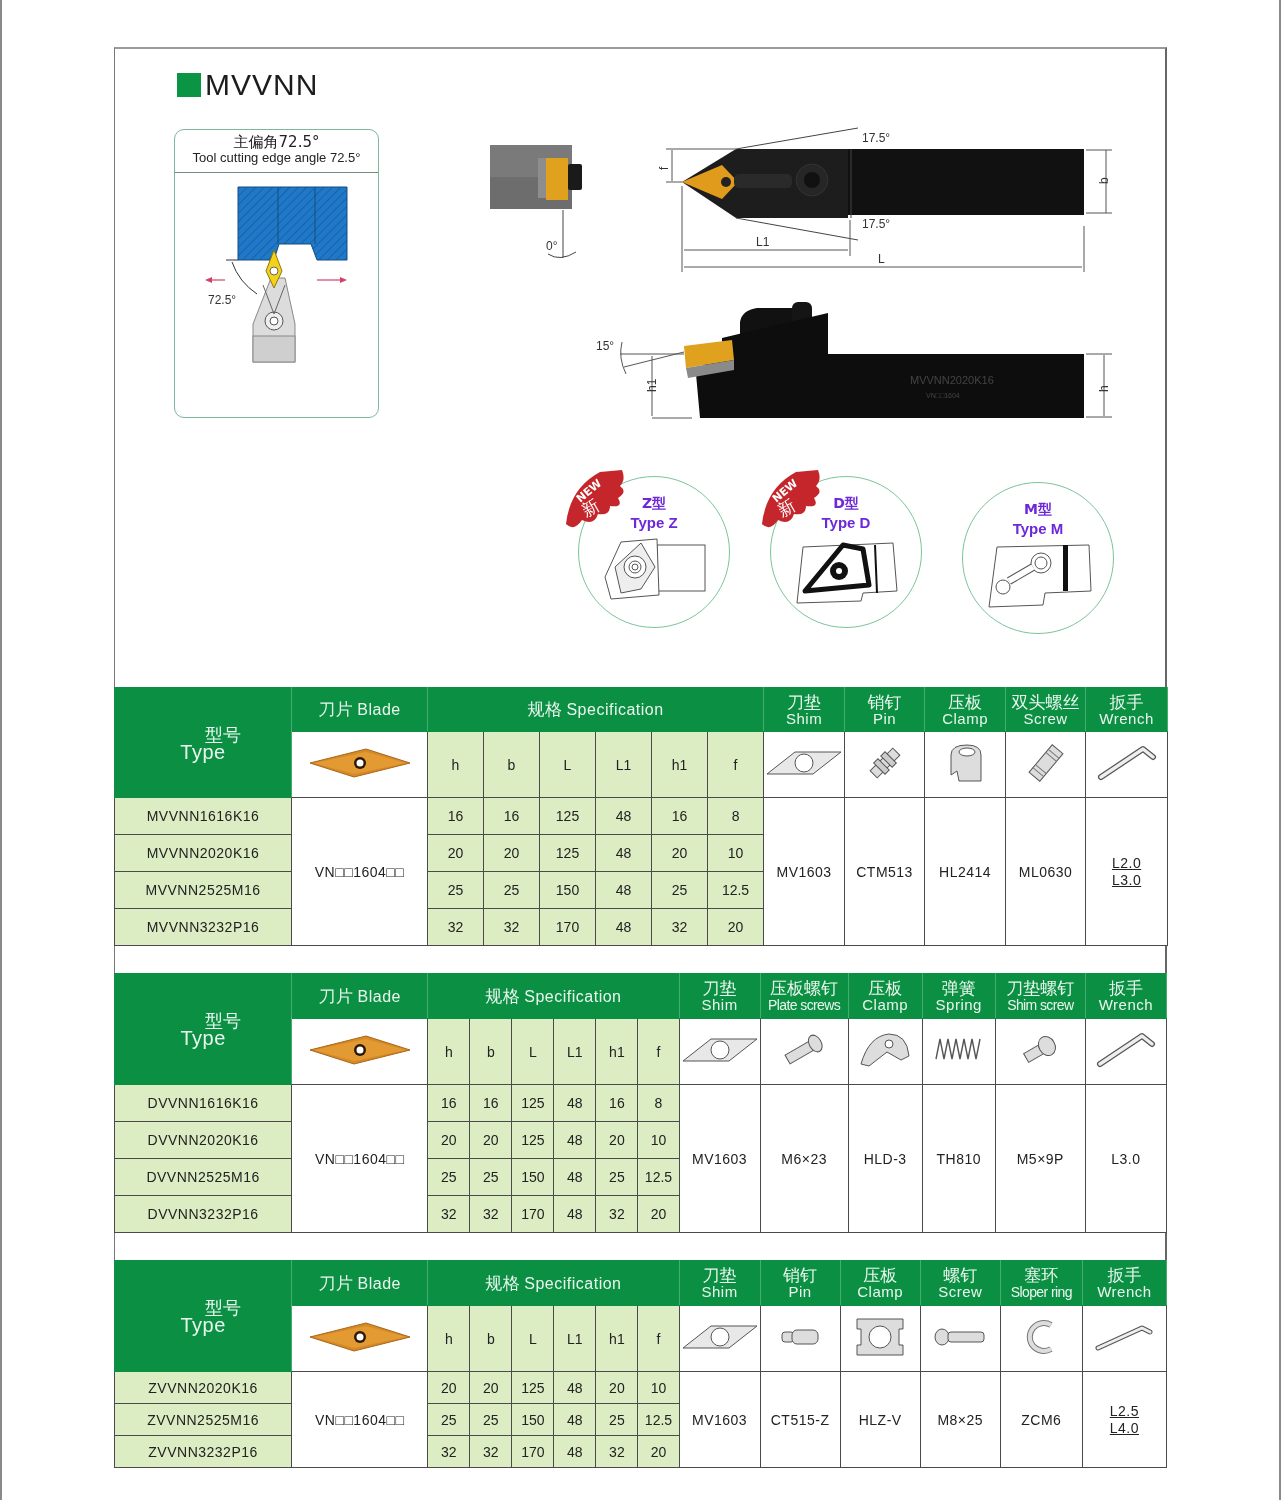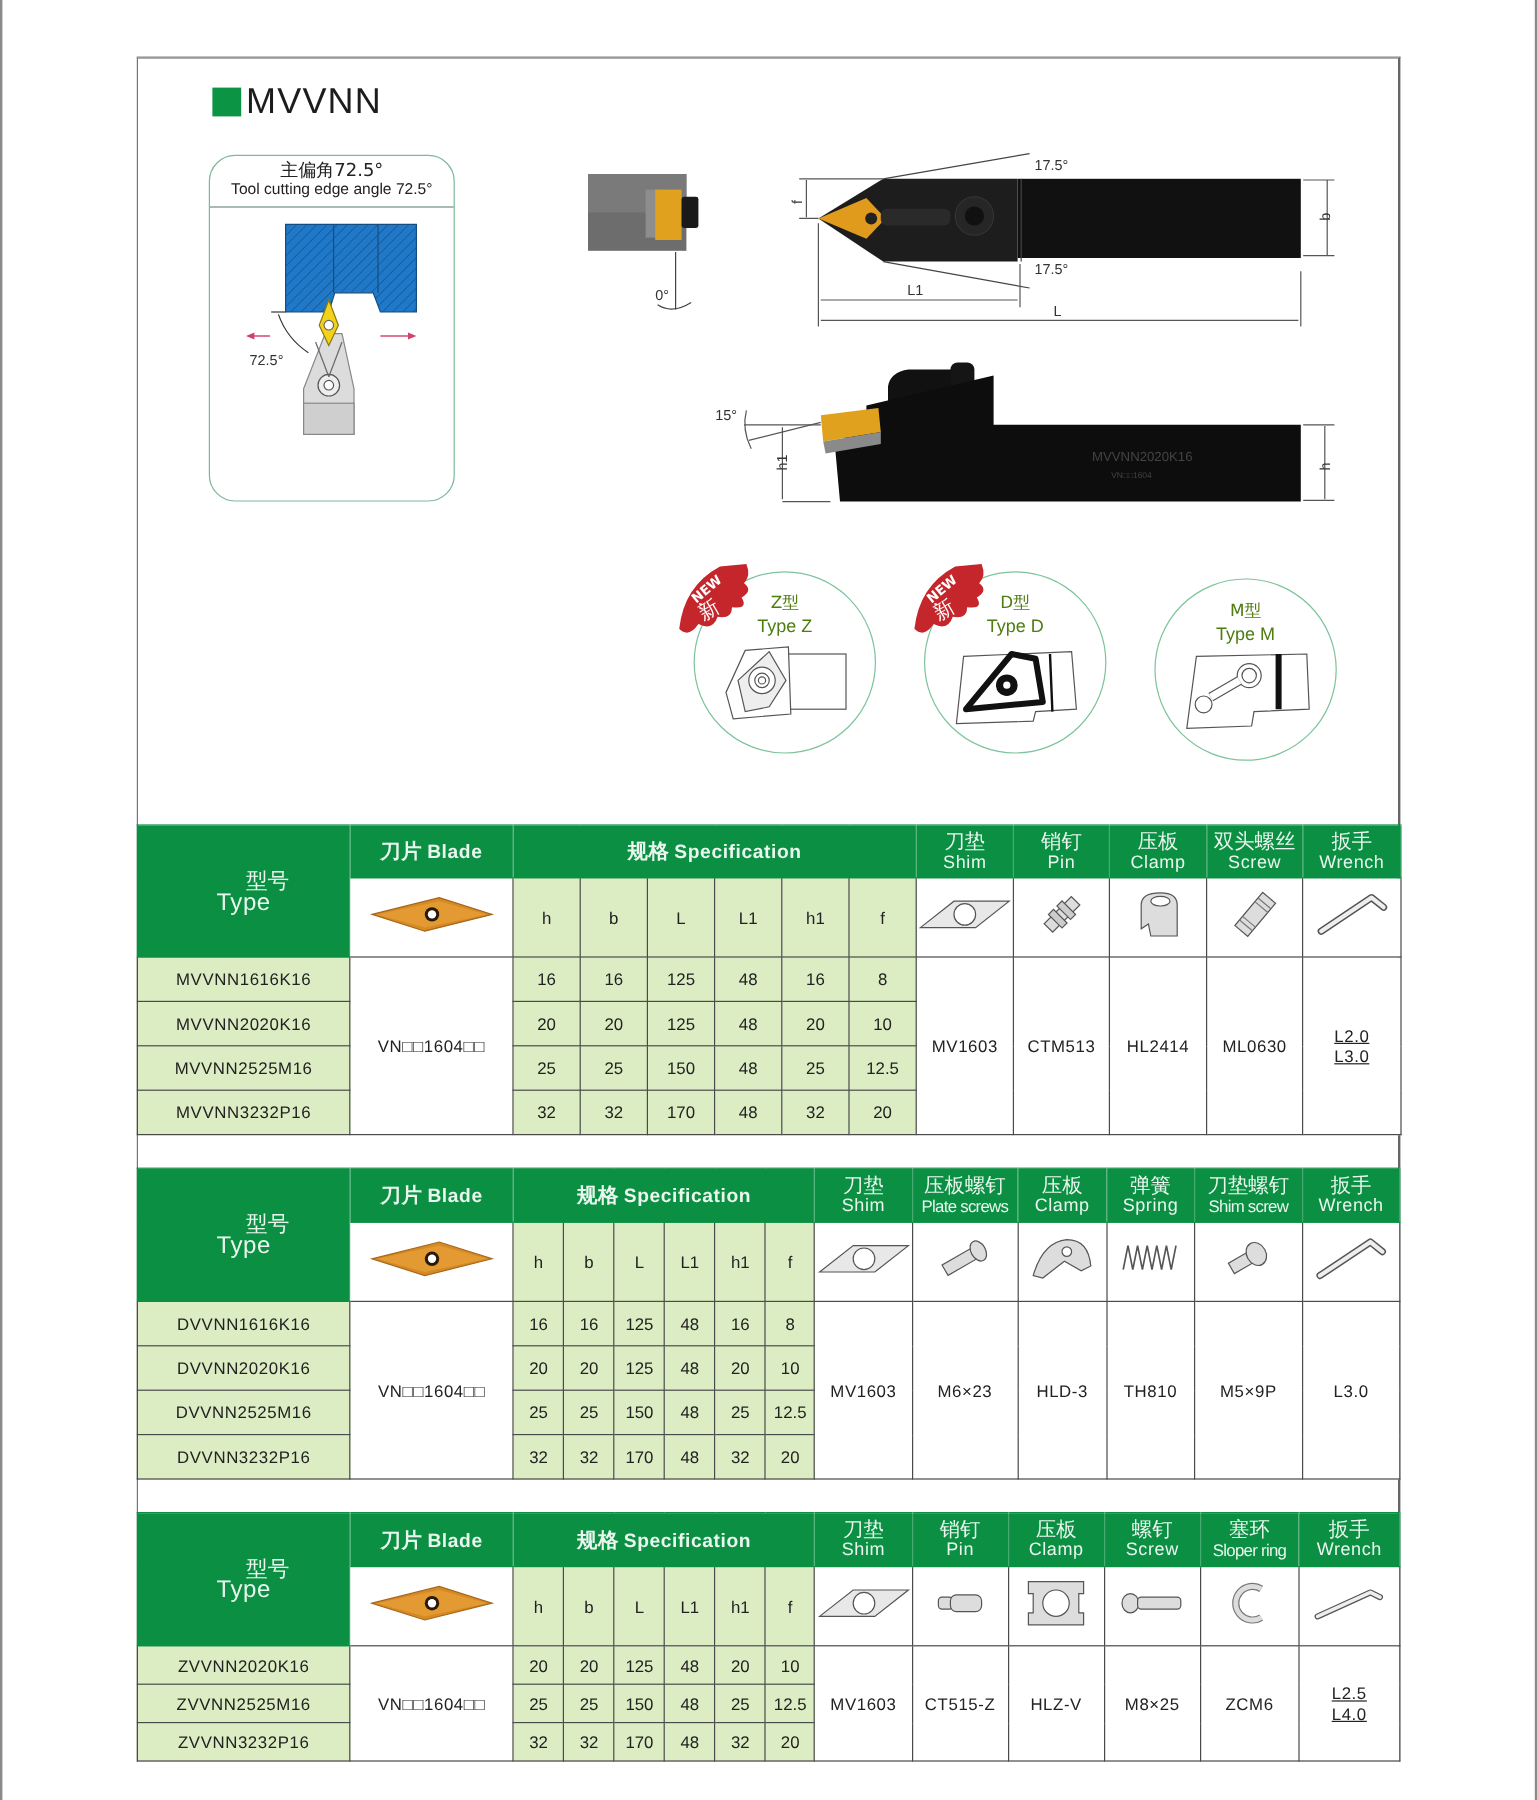--- a/index.html
+++ b/index.html
@@ -7,47 +7,47 @@
   body { position: relative; font-family: "Liberation Sans", "DejaVu Sans", sans-serif; color: #222; }
   .edge-left { position: absolute; left: 0; top: 0; width: 2px; height: 1500px; background: #8a8a8a; }
   .edge-right { position: absolute; left: 1279px; top: 0; width: 2px; height: 1500px; background: #8a8a8a; }
   .page-frame { position: absolute; left: 114px; top: 47px; width: 1053px; height: 1420px; border-top: 2px solid #9a9a9a; border-left: 1px solid #777; border-right: 2px solid #666; }
 
   .title { position: absolute; left: 177px; top: 68px; display: flex; align-items: center; }
   .title .sq { width: 24px; height: 24px; background: #0b9444; margin-right: 4px; }
   .title .txt { font-size: 30px; letter-spacing: 1px; color: #1c1c1c; }
 
   
-  .angle-card { position: absolute; left: 174px; top: 129px; width: 205px; height: 289px; border: 1px solid #7fb79a; border-radius: 22px; background: #fff; }
+  .angle-card { position: absolute; left: 174px; top: 129px; width: 205px; height: 289px; border: 1px solid #7fb79a; border-radius: 10px; background: #fff; }
   .angle-card .hdr { height: 43px; border-bottom: 1px solid #6f8f7e; text-align: center; padding-top: 4px; }
   .angle-card .hdr .zh { font-size: 15px; line-height: 16px; font-family: "DejaVu Sans", sans-serif; }
   .angle-card .hdr .en { font-size: 13px; line-height: 15px; }
   .angle-card .ftr { position: absolute; left: 0; right: 0; top: 241px; height: 47px; border-top: 1px solid #6f8f7e; text-align: center; padding-top: 5px; }
   .angle-card .ftr .zh { font-size: 15px; line-height: 17px; font-family: "DejaVu Sans", sans-serif; }
   .angle-card .ftr .en { font-size: 14px; line-height: 16px; }
   .angle-card svg { position: absolute; left: 0; top: 44px; }
 
   .drawing { position: absolute; }
   .dim { font-size: 12px; fill: #333; font-family: "Liberation Sans", sans-serif; }
 
   
   .type-circle { position: absolute; width: 152px; height: 152px; border: 1.5px solid #7dc39b; border-radius: 50%; background: #fff; }
-  .type-circle .lbl { position: absolute; left: 0; right: 0; top: 16px; text-align: center; font-size: 15px; line-height: 19px; color: #4d7c0f; }
+  .type-circle .lbl { position: absolute; left: 0; right: 0; top: 16px; text-align: center; font-size: 15px; line-height: 19px; color: #6d28d9; font-weight: bold; }
   .type-circle .lbl .zh { font-family: "DejaVu Sans", sans-serif; font-size: 14px; }
   .type-circle svg { position: absolute; left: 22px; top: 60px; }
   .new-badge { position: absolute; width: 72px; height: 66px; }
 
   
   table.spec { position: absolute; left: 114px; border-collapse: collapse; table-layout: fixed; }
   table.spec td, table.spec th { border: 1px solid #4a4a4a; text-align: center; vertical-align: middle; font-weight: normal; }
   table.spec th.g { background: #0b8f43; color: #e9f7ee; border-color: #0b8f43; border-right: 1px solid #ffffff40; }
   th.g .zh { font-family: "DejaVu Sans", sans-serif; font-size: 17px; line-height: 18px; display: block; }
   th.g .en { font-size: 15px; line-height: 16px; display: block; letter-spacing: .5px; }
   th.g .en.cond { font-size: 14px; letter-spacing: -0.6px; }
-  th.g .inline { font-size: 16px; letter-spacing: .5px; font-weight: bold; }
+  th.g .inline { font-size: 16px; letter-spacing: .5px; }
   th.g .inline .zh2 { font-family: "DejaVu Sans", sans-serif; font-size: 17px; margin-right: 4px; }
   th.type-h .zh { font-size: 18px; margin-left: 40px; }
   th.type-h .en { font-size: 20px; }
   td.lg { background: #dcedc4; font-size: 14px; color: #222; }
   td.model { background: #dcedc4; font-size: 14px; letter-spacing: .5px; color: #222; }
   td.w { background: #fff; font-size: 14px; color: #222; letter-spacing: .5px; }
   td.blade-img { background: #fff; }
   td.part-img { background: #fff; }
   .small2 { line-height: 17px; text-decoration: underline; }
 </style>

